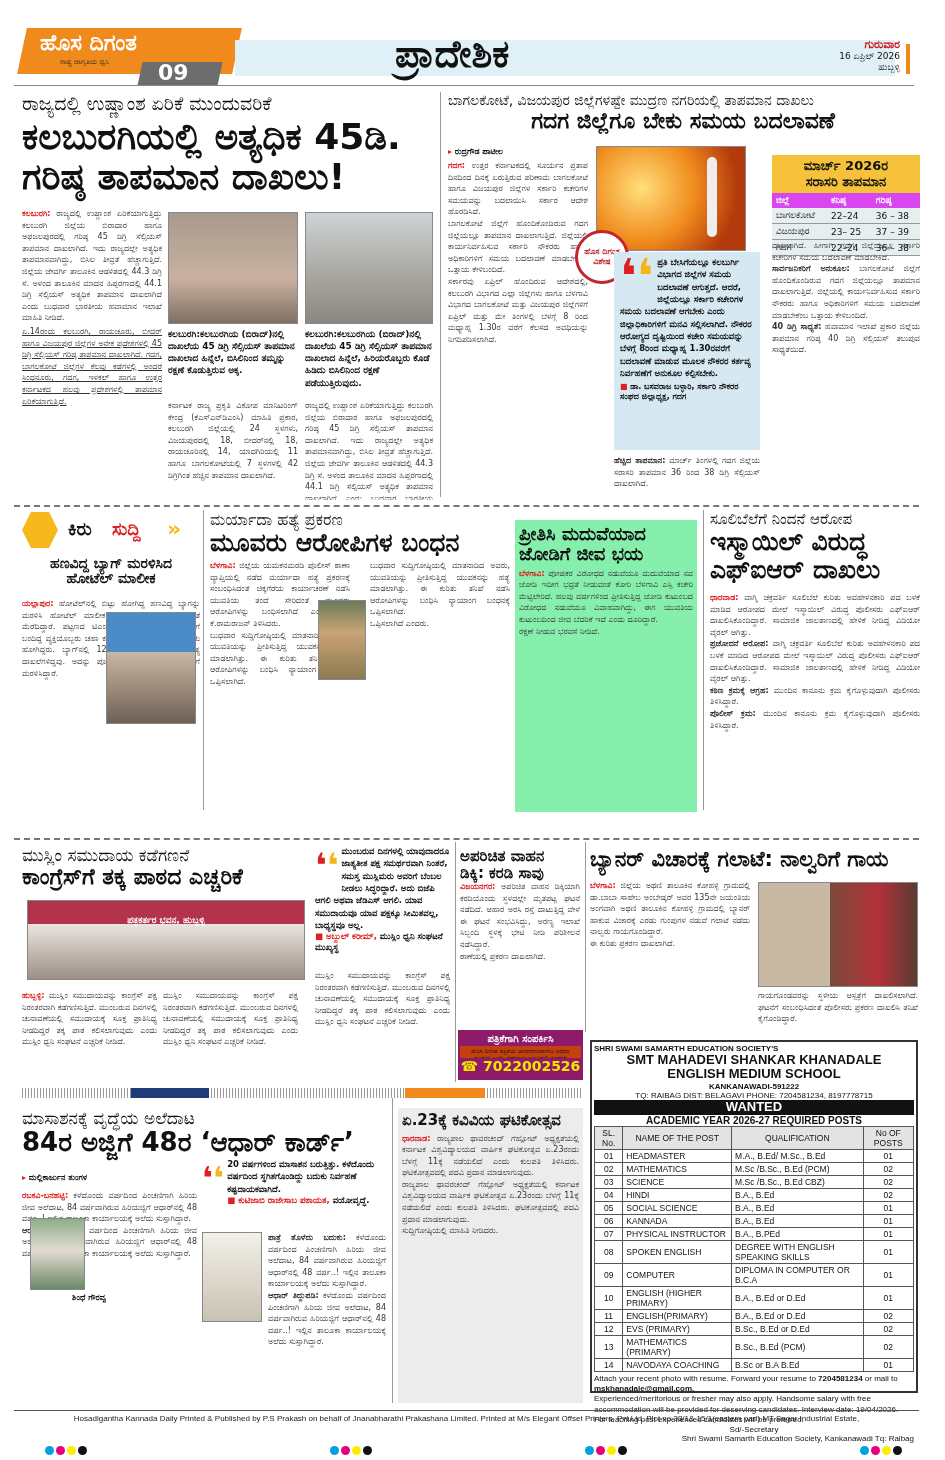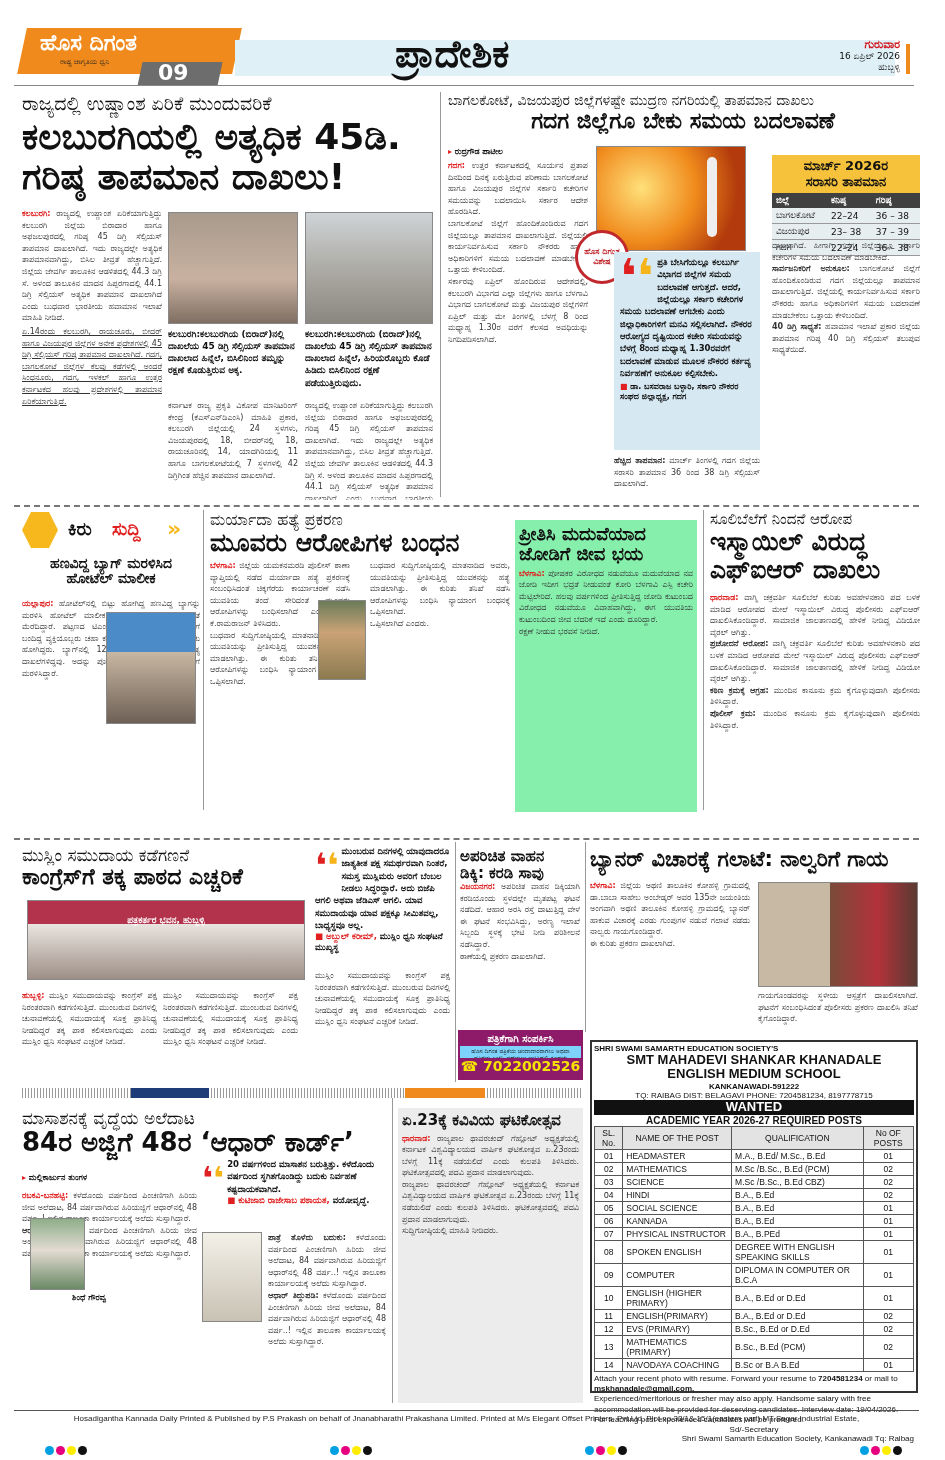--- a/index.html
+++ b/index.html
@@ -25,35 +25,35 @@
   .hrule-dash { height: 2px; border-top: 2px dashed #777; }
   .img { background: #b9b9b9; border: 1px solid #888; }
   .caption { font-size: 9px; font-weight: bold; line-height: 1.35; color: #111; }
   .quote-box { background: #d6e8f2; }
   .quote-mark { font-size: 48px; font-weight: 900; line-height: 40px; }
   .red { color: #e02020; }
   .yellow { color: #f4b41a; }
 
   table { border-collapse: collapse; }
   .temp-table { font-size: 9px; }
-  .temp-table th { background: #404040; color: #fff; padding: 2px 4px; text-align: left; font-weight: bold; }
+  .temp-table th { background: #d946ef; color: #fff; padding: 2px 4px; text-align: left; font-weight: bold; }
   .temp-table td { padding: 2px 4px; border-bottom: 1px solid #999; }
   .temp-title { background: #f6c23b; text-align: center; font-weight: 900; font-size: 13px; padding: 3px; }
 
   .ad-box { border: 2px solid #333; background: #fff; }
   .ad-table { width: 100%; font-family: "Liberation Sans", sans-serif; font-size: 8.5px; }
   .ad-table th, .ad-table td { border: 1px solid #555; padding: 1px 3px; }
   .ad-table th { background: #e3e3e3; font-weight: normal; }
   .ad-table td.c { text-align: center; }
   .liber { font-family: "Liberation Sans", sans-serif; }
 
   .footer-text { font-family: "Liberation Sans", sans-serif; font-size: 8px; color: #222; text-align: center; line-height: 1.5; }
   .dot { display: inline-block; width: 9px; height: 9px; border-radius: 50%; margin-right: 2px; }
   .kiru { background: #f6b81c; }
-  .contact-box { background: #7dd3fc; border: 2px solid #8d1b6a; }
+  .contact-box { background: #c2410c; border: 2px solid #8d1b6a; }
   .contact-head { background: #8d1b6a; color: #fff; font-weight: 900; text-align: center; font-size: 13px; padding: 2px; }
   .stripe { height: 10px; background: repeating-linear-gradient(90deg, #999 0 1px, #fff 1px 3px); }
 </style>
 </head>
 <body>
 
 <div class="abs masthead">
   <div class="abs logo-box"></div>
   <div class="abs logo-text">ಹೊಸ ದಿಗಂತ</div>
   <div class="abs logo-sub">ರಾಷ್ಟ್ರ ಜಾಗೃತಿಯ ಧ್ವನಿ</div>
@@ -130,21 +130,21 @@
     </tr>
       </thead>
     <tbody>
       <tr>
           <td>ಬಾಗಲಕೋಟೆ</td>
           <td>22–24</td>
           <td>36 – 38</td>
         </tr>
       <tr>
           <td>ವಿಜಯಪುರ</td>
-          <td>23– 38</td>
+          <td>23– 25</td>
           <td>37 – 39</td>
         </tr>
       <tr>
           <td>ಗದಗ</td>
           <td>22–24</td>
           <td>36 – 38</td>
         </tr>
     </tbody>
   </table>
 </div>

